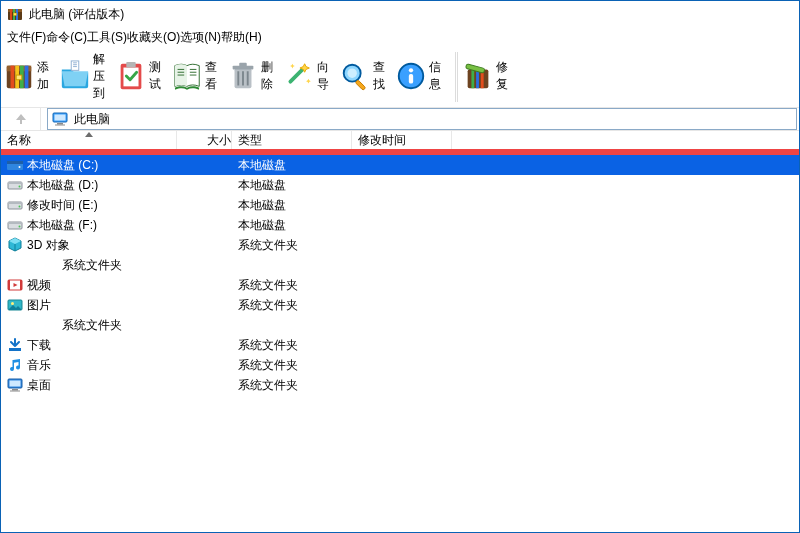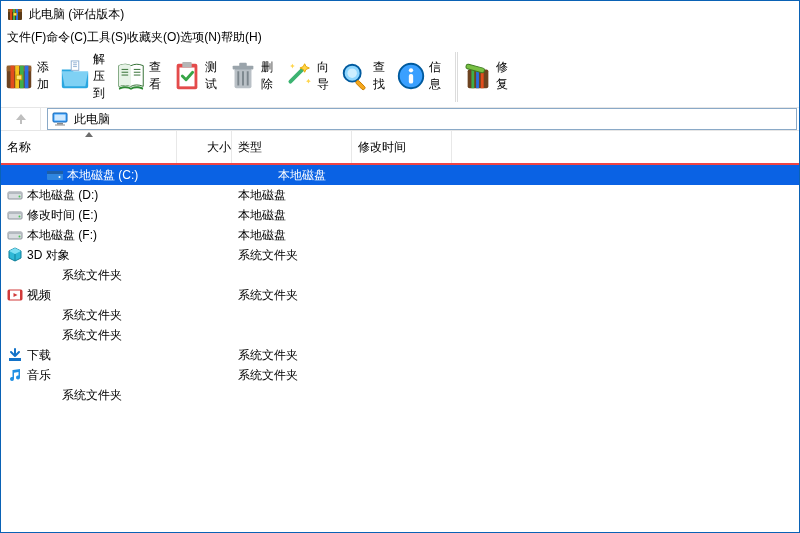--- a/index.html
+++ b/index.html
@@ -21,34 +21,34 @@
   .tb-btn .lbl { font-size:12px; }
   .tb-sep { width:3px; height:50px; margin:0 4px;
     background:linear-gradient(90deg,#dcdcdc 0 1px,#fff 1px 2px,#dcdcdc 2px 3px);}
 
   
   .addr-row { height:24px; border-top:1px solid #e6e6e6; border-bottom:1px solid #e6e6e6; display:flex; align-items:center; }
   .up-btn { width:40px; height:100%; display:flex; align-items:center; justify-content:center; border-right:1px solid #e6e6e6;}
   .addr { flex:1; height:100%; display:flex; align-items:center; border:1px solid #8aa9c7; margin:0 2px 0 6px; padding:8px 4px; gap:6px;}
 
   
-  .cols { height:34px; display:flex; align-items:stretch; border-bottom:2px solid #ef4444; user-select:none;}
+  .cols { height:24px; display:flex; align-items:stretch; border-bottom:6px solid #ef4444; user-select:none;}
   .col { display:flex; align-items:center; padding-left:6px; position:relative; border-right:1px solid #e8e8e8; }
   .col.name { width:176px; }
   .col.size { width:55px; justify-content:flex-end; }
   .col.type { width:120px; }
   .col.mod  { width:100px; }
   .col.fill { flex:1; border-right:none;}
   .sort-ind { position:absolute; left:50%; top:1px; transform:translateX(-50%); width:0;height:0;
     border-left:4px solid transparent;border-right:4px solid transparent;border-bottom:5px solid #6d6d6d;}
 
   
   .list { flex:1; overflow:hidden; }
   .row { height:20px; display:flex; align-items:center; }
-  .row.selected { background:#0a62e4; color:#fff;padding-left:40px; }
+  .row.selected { background:#0a62e4; color:#fff; }
   .cell { padding-left:6px; white-space:nowrap; overflow:hidden; text-overflow:clip; }
   .cell.name { width:176px; display:flex; align-items:center; gap:4px;}
   .cell.size { width:55px; text-align:right;}
   .cell.type { width:120px;}
   .cell.mod  { width:100px;}
   .cell.name .ico { width:16px; height:16px; display:flex; align-items:center; justify-content:center; flex-shrink:0;}
 </style>
 </head>
 <body>
 <div id="app">
@@ -100,39 +100,39 @@
           <rect x="13" y="1" width="8" height="10" fill="#fff" stroke="#8faed2"></rect>
           <path d="M15 3h4M15 5h4M15 7h4" stroke="#8faed2"></path>
         </svg>
       </span>
       <span class="lbl">解压到</span>
     </div>
 
     <div class="tb-btn">
       <span class="ico">
         <svg width="34" height="34" viewBox="0 0 34 34">
+          <rect x="6" y="4" width="22" height="27" rx="2" fill="#e44b4b"></rect>
+          <rect x="9" y="8" width="16" height="20" fill="#fff"></rect>
+          <rect x="12" y="2" width="10" height="6" rx="1" fill="#b5b5b5"></rect>
+          <path d="M12 17l4 4 7-8" fill="none" stroke="#37a547" stroke-width="3" stroke-linecap="round" stroke-linejoin="round"></path>
+        </svg>
+      </span>
+      <span class="lbl">测试</span>
+    </div>
+
+    <div class="tb-btn">
+      <span class="ico">
+        <svg width="34" height="34" viewBox="0 0 34 34">
           <path d="M4 6c5-2 9-2 13 0 4-2 8-2 13 0v22c-5-2-9-2-13 0-4-2-8-2-13 0z" fill="#fff" stroke="#2c6a2c"></path>
           <path d="M4 6c5-2 9-2 13 0v22c-4-2-8-2-13 0z" fill="#e7f3e7"></path>
           <path d="M4 29.5c5-2 9-2 13 0 4-2 8-2 13 0l-.5 2c-5-2-8.5-2-12.5 0-4-2-7.5-2-12.5 0z" fill="#2e8a34"></path>
           <path d="M7 10h7M7 13h7M7 16h7M20 10h7M20 13h7M20 16h7" stroke="#2c6a2c" stroke-width="1"></path>
         </svg>
       </span>
       <span class="lbl">查看</span>
-    </div>
-
-    <div class="tb-btn">
-      <span class="ico">
-        <svg width="34" height="34" viewBox="0 0 34 34">
-          <rect x="6" y="4" width="22" height="27" rx="2" fill="#e44b4b"></rect>
-          <rect x="9" y="8" width="16" height="20" fill="#fff"></rect>
-          <rect x="12" y="2" width="10" height="6" rx="1" fill="#b5b5b5"></rect>
-          <path d="M12 17l4 4 7-8" fill="none" stroke="#37a547" stroke-width="3" stroke-linecap="round" stroke-linejoin="round"></path>
-        </svg>
-      </span>
-      <span class="lbl">测试</span>
     </div>
 
     <div class="tb-btn">
       <span class="ico">
         <svg width="34" height="34" viewBox="0 0 34 34">
           <rect x="8" y="9" width="18" height="21" rx="2" fill="#b9c0c6"></rect>
           <rect x="6" y="6" width="22" height="4" rx="1" fill="#9aa4ab"></rect>
           <rect x="13" y="3" width="8" height="4" rx="1" fill="#9aa4ab"></rect>
           <path d="M12 12v15M17 12v15M22 12v15" stroke="#7c868d" stroke-width="2"></path>
         </svg>
@@ -302,20 +302,28 @@
               <use href="#ic-video"></use>
             </svg>
           </span>
           <span>视频</span>
         </div>
         <div class="cell size"></div>
         <div class="cell type">系统文件夹</div>
         <div class="cell mod"></div>
       </div>
       <div class="row">
+        <div class="cell name">
+          <span class="ico">
+            <svg width="16" height="16" viewBox="0 0 16 16">
+              <use href="#ic-pictures"></use>
+            </svg>
+          </span>
+          <span>图片</span>
+        </div>
         <div class="cell size"></div>
         <div class="cell type">系统文件夹</div>
         <div class="cell mod"></div>
       </div>
       <div class="row">
         <div class="cell size"></div>
         <div class="cell type">系统文件夹</div>
         <div class="cell mod"></div>
       </div>
       <div class="row">
@@ -338,20 +346,28 @@
               <use href="#ic-music"></use>
             </svg>
           </span>
           <span>音乐</span>
         </div>
         <div class="cell size"></div>
         <div class="cell type">系统文件夹</div>
         <div class="cell mod"></div>
       </div>
       <div class="row">
+        <div class="cell name">
+          <span class="ico">
+            <svg width="16" height="16" viewBox="0 0 16 16">
+              <use href="#ic-desktop"></use>
+            </svg>
+          </span>
+          <span>桌面</span>
+        </div>
         <div class="cell size"></div>
         <div class="cell type">系统文件夹</div>
         <div class="cell mod"></div>
       </div>
     </div>
 
 </div>
 
 <svg width="0" height="0" style="position:absolute">
   <defs>

